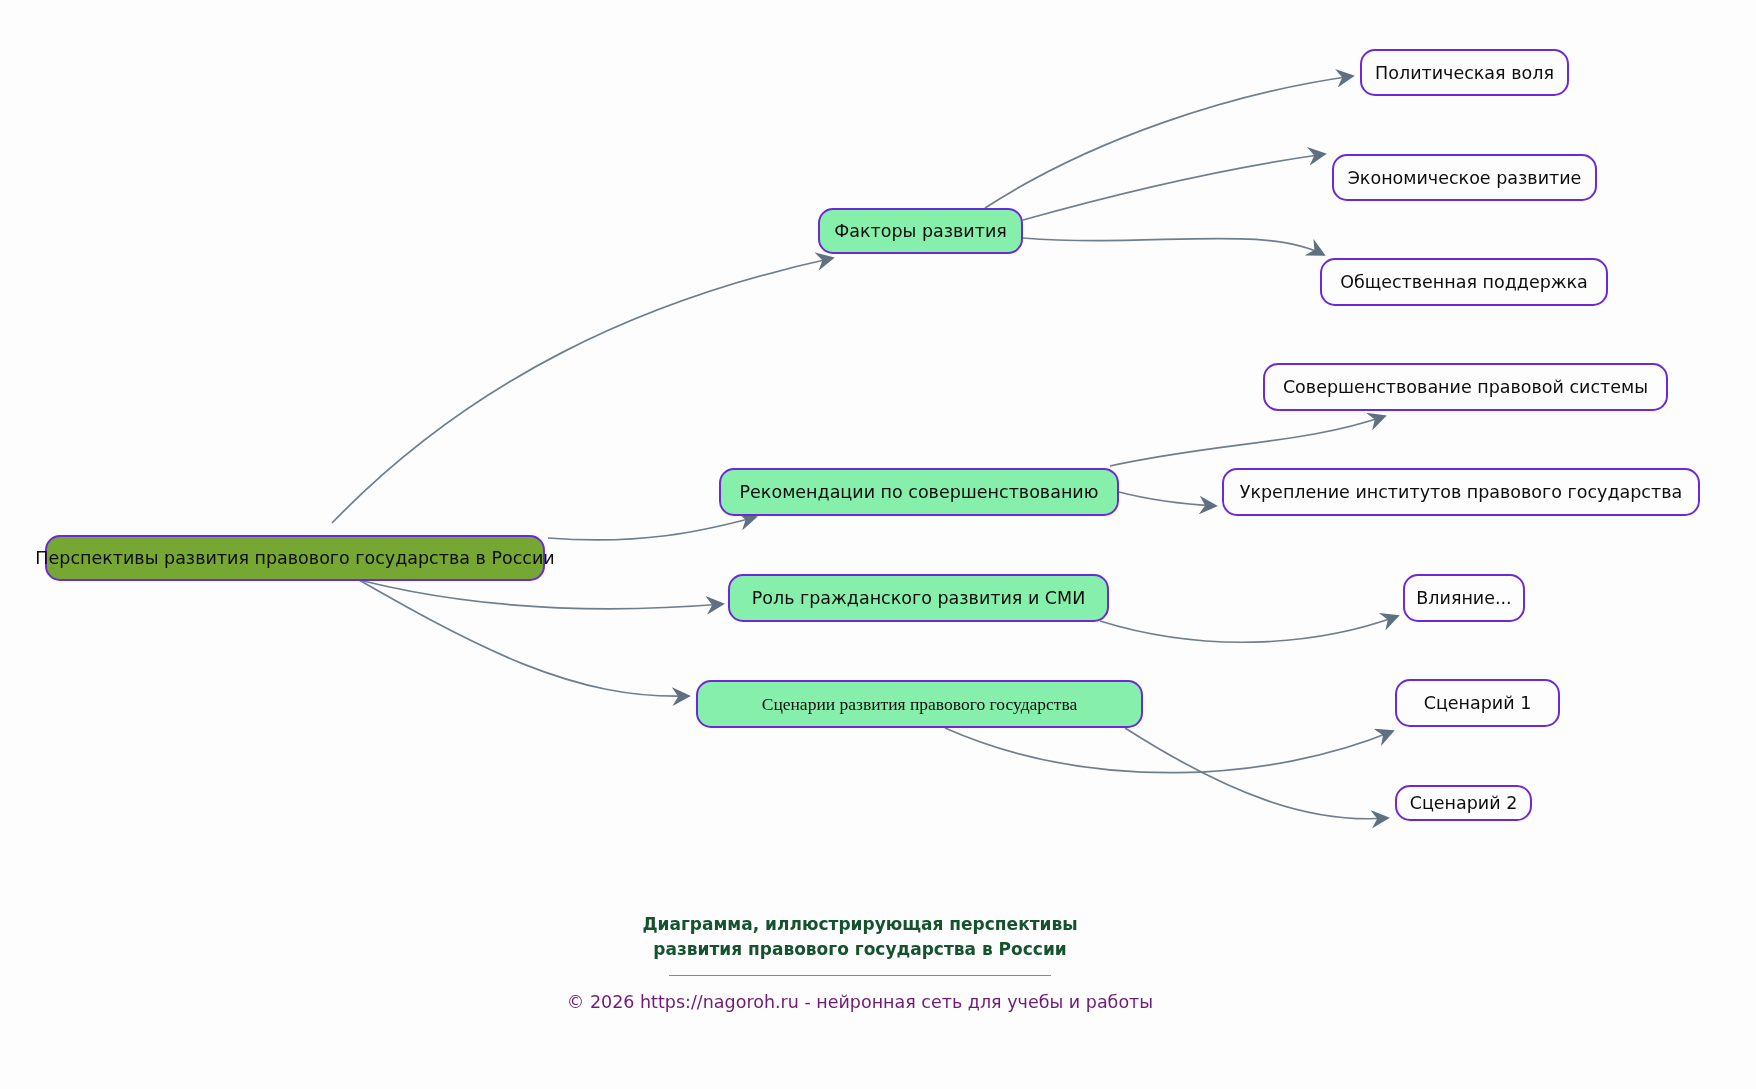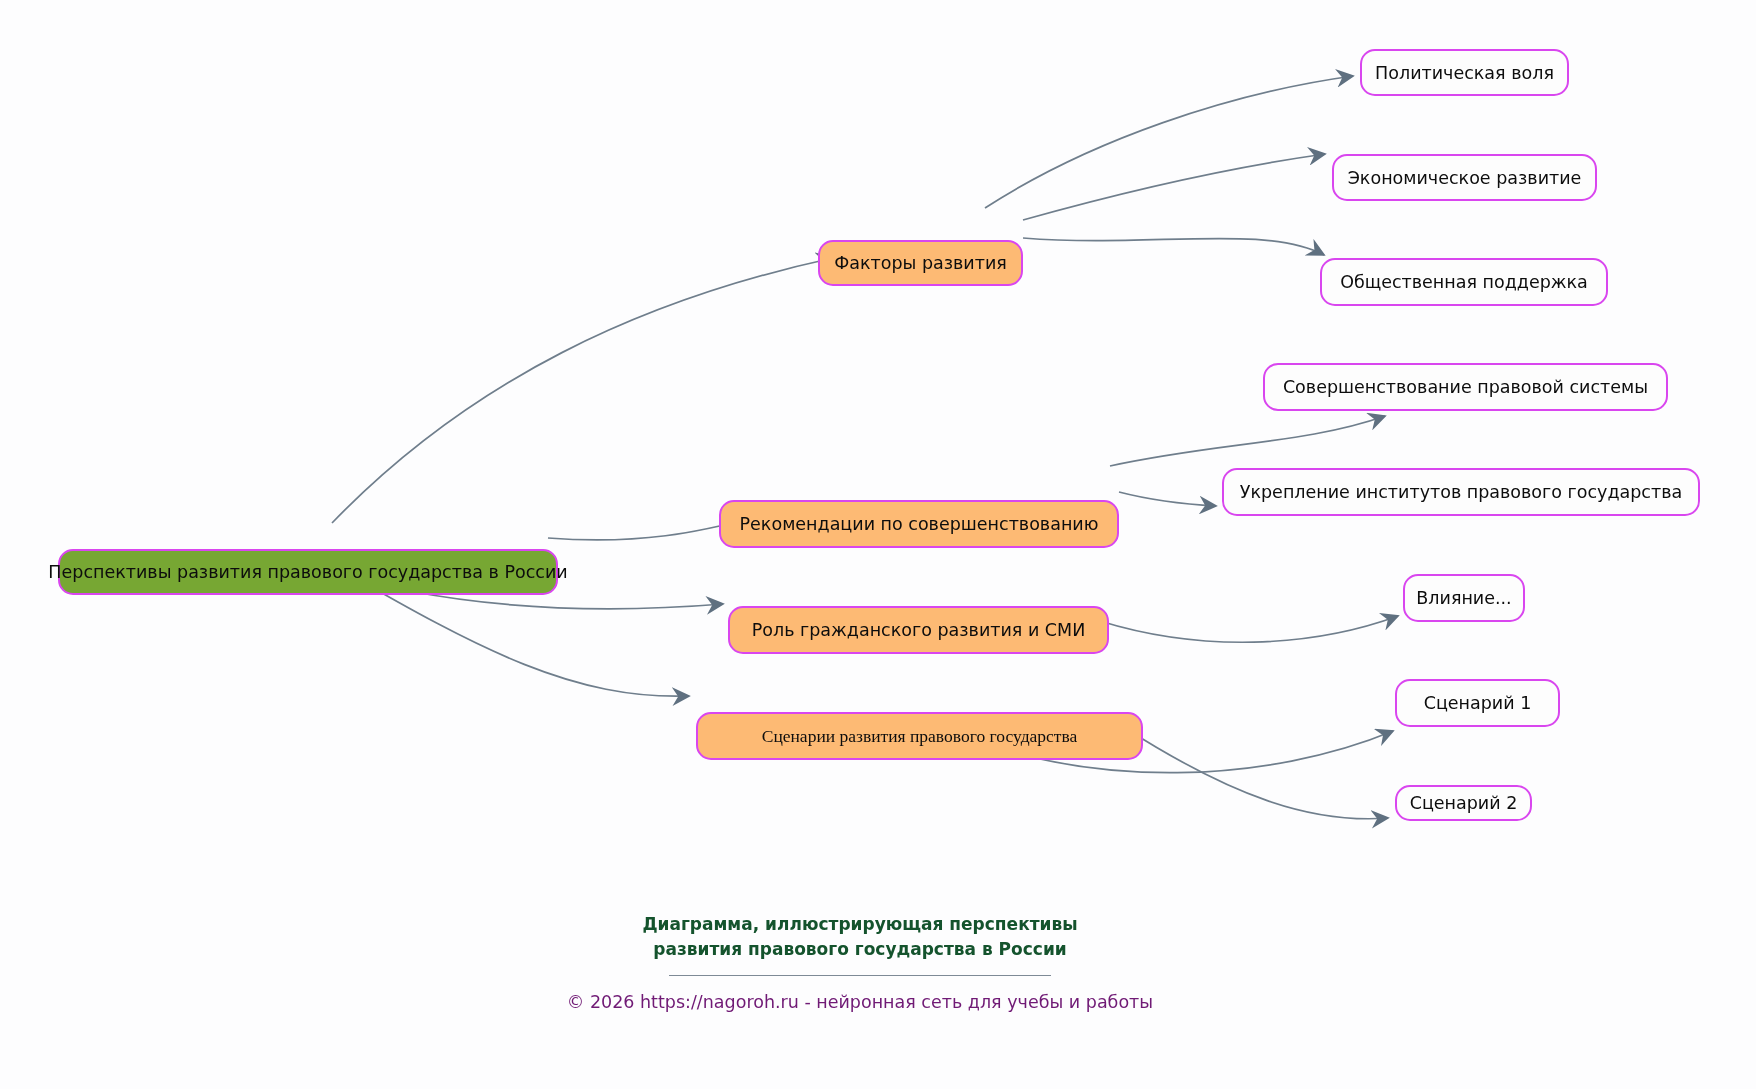--- a/index.html
+++ b/index.html
@@ -17,32 +17,32 @@
   }
   .edges {
     position: absolute;
     left: 0; top: 0;
     width: 1756px;
     height: 1089px;
   }
   .node {
     position: absolute;
     box-sizing: border-box;
-    border: 2px solid #d946ef;
+    border: 2px solid #6d28d9;
     border-radius: 15px;
     display: flex;
     align-items: center;
     justify-content: center;
     font-size: 17.5px;
     color: #0d0d0d;
     white-space: nowrap;
     z-index: 2;
   }
   .node.root   { background: #77a733; }
-  .node.branch { background: #fdba74; margin-top: 32px; }
+  .node.branch { background: #86efac; }
   .node.leaf   { background: #fdfdfd; }
   .caption {
     position: absolute;
     left: 560px;
     top: 912px;
     width: 600px;
     text-align: center;
     z-index: 2;
   }
   .caption-title {
@@ -83,21 +83,21 @@
       <path d="M 1110 466 C 1220 442 1305 444 1385 416" marker-end="url(#arrow)"></path>
       <path d="M 1119 492 C 1150 500 1180 504 1216 506" marker-end="url(#arrow)"></path>
       <path d="M 320 569 C 470 615 625 612 723 604" marker-end="url(#arrow)"></path>
       <path d="M 1100 621 C 1200 652 1310 648 1398 616" marker-end="url(#arrow)"></path>
       <path d="M 340 569 C 480 650 575 700 689 696" marker-end="url(#arrow)"></path>
       <path d="M 945 728 C 1090 792 1270 782 1393 731" marker-end="url(#arrow)"></path>
       <path d="M 1125 728 C 1230 795 1310 824 1388 818" marker-end="url(#arrow)"></path>
     </g>
   </svg>
 
-  <div class="node root" style="left:45px; top:549px; width:500px; height:46px;margin-left:13px;">Перспективы развития правового государства в России</div>
+  <div class="node root" style="left:45px; top:535px; width:500px; height:46px;">Перспективы развития правового государства в России</div>
 
   <div class="node branch" style="left:818px; top:208px; width:205px; height:46px;">Факторы развития</div>
 
   <div class="node leaf" style="left:1360px; top:49px; width:209px; height:47px;">Политическая воля</div>
 
   <div class="node leaf" style="left:1332px; top:154px; width:265px; height:47px;">Экономическое развитие</div>
 
   <div class="node leaf" style="left:1320px; top:258px; width:288px; height:48px;">Общественная поддержка</div>
 
   <div class="node branch" style="left:719px; top:468px; width:400px; height:48px;">Рекомендации по совершенствованию</div>

